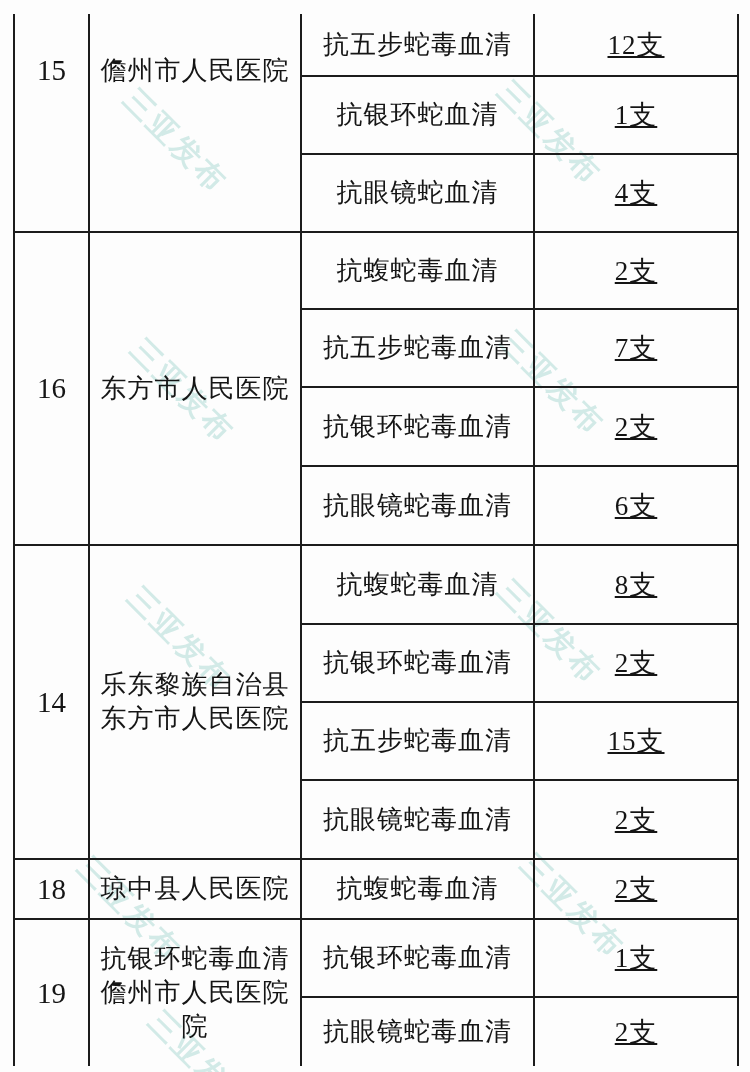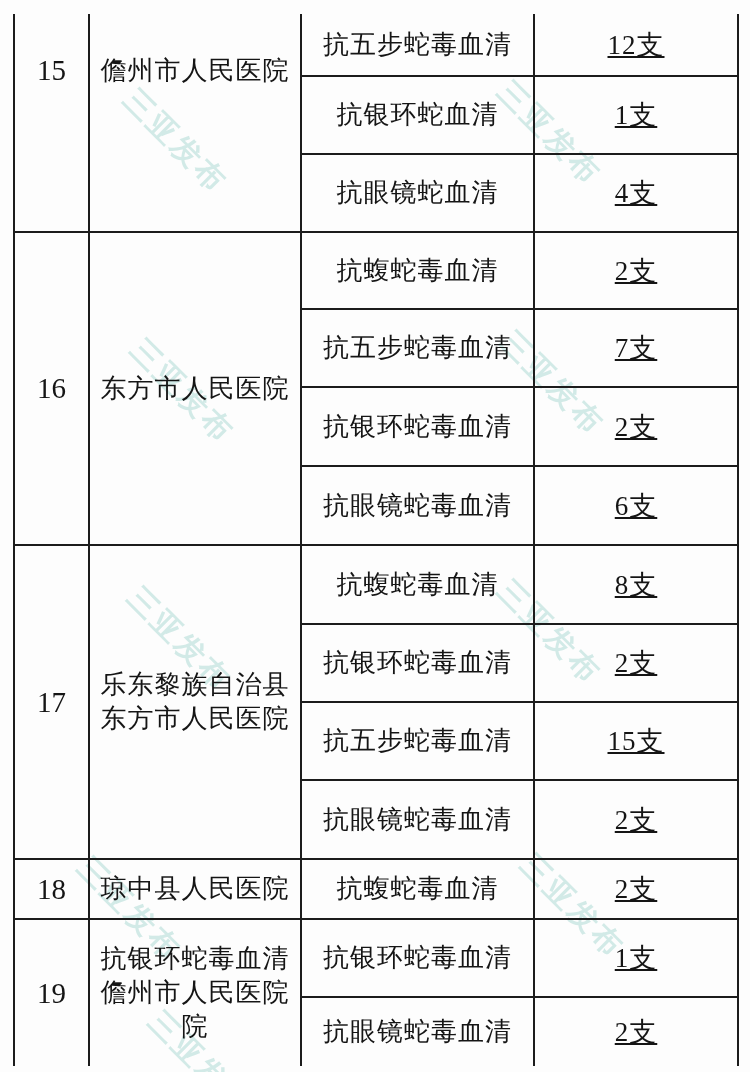--- a/index.html
+++ b/index.html
@@ -84,21 +84,21 @@
         </tr>
         <tr style="height: 79px;">
           <td class="cn"><span>抗银环蛇毒血清</span></td>
           <td class="qty"><span>2支</span></td>
         </tr>
         <tr style="height: 79px;">
           <td class="cn"><span>抗眼镜蛇毒血清</span></td>
           <td class="qty"><span>6支</span></td>
         </tr>
         <tr style="height: 79px;">
-          <td rowspan="4" class="num"><div class="inner">17</div></td>
+          <td rowspan="4" class="num"><div class="inner">14</div></td>
           <td rowspan="4" class="cn"><div class="inner"><div>乐东黎族自治县</div><div>东方市人民医院</div></div></td>
           <td class="cn"><span>抗蝮蛇毒血清</span></td>
           <td class="qty"><span>8支</span></td>
         </tr>
         <tr style="height: 78px;">
           <td class="cn"><span>抗银环蛇毒血清</span></td>
           <td class="qty"><span>2支</span></td>
         </tr>
         <tr style="height: 78px;">
           <td class="cn"><span>抗五步蛇毒血清</span></td>

